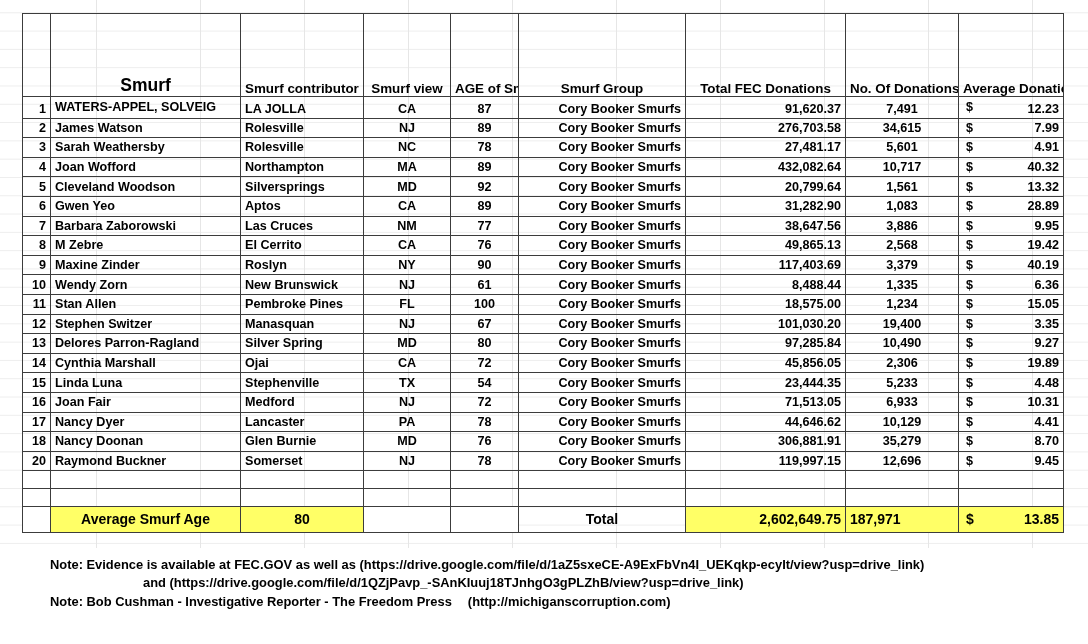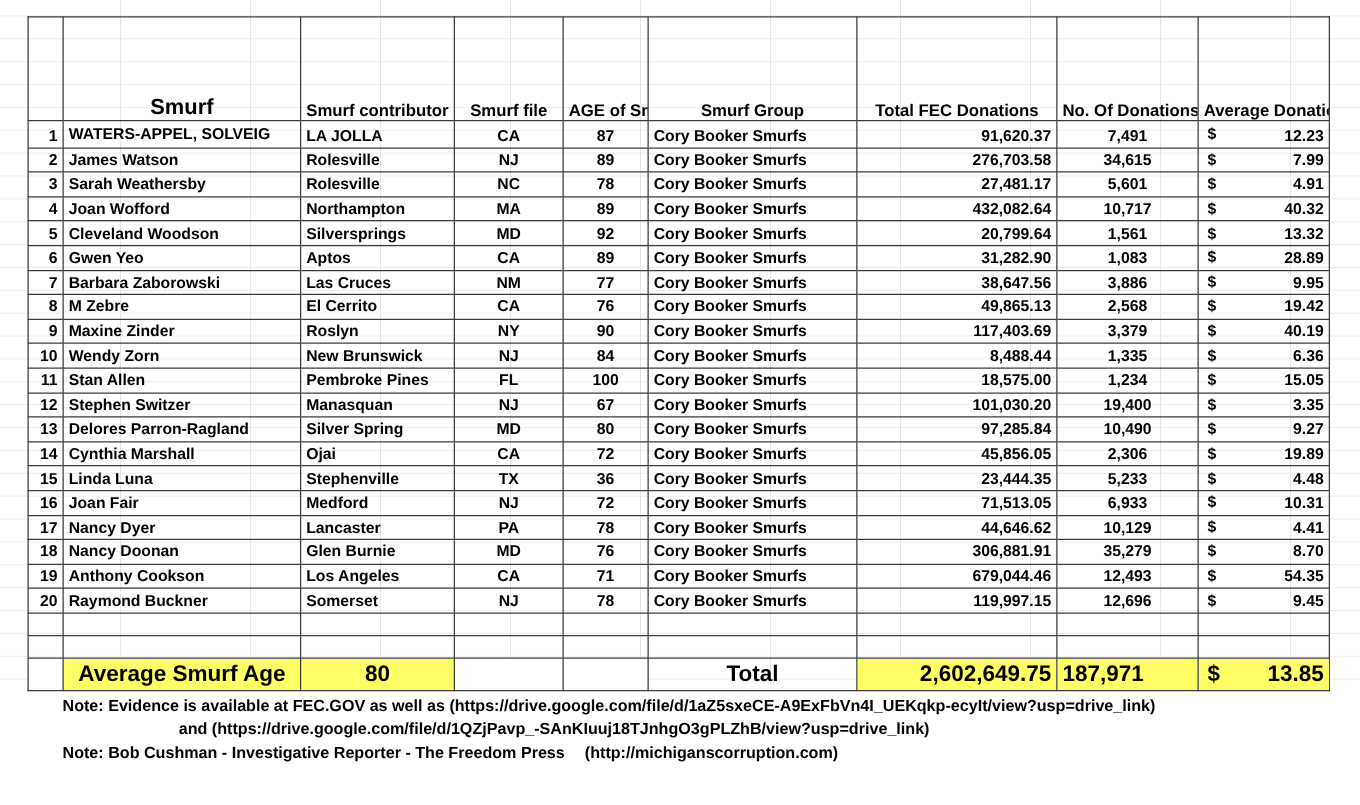--- a/index.html
+++ b/index.html
@@ -75,21 +75,21 @@
   .c-num    { width: 113px; }
   .c-avg    { width: 105px; }
 
   
   tbody tr.data-row td { height: 18.6px; }
   td.idx    { text-align: right;  padding-right: 5px; }
   td.name   { text-align: left;   padding-left: 5px; }
   td.city   { text-align: left;   padding-left: 5px; }
   td.state  { text-align: center; }
   td.age    { text-align: center; }
-  td.group  { text-align: left; }
+  td.group  { text-align: right; }
   td.total  { text-align: right;  padding-right: 6px; }
   td.num    { text-align: center; }
   td.avg    { text-align: right;  padding-right: 8px; position: relative; }
 
   td.avg .dollar {
     position: absolute;
     left: 7px;
     top: 50%;
     transform: translateY(-50%);
   }
@@ -109,21 +109,21 @@
   tr.row-tall td.total,
   tr.row-tall td.num,
   tr.row-tall td.avg { vertical-align: bottom; padding-bottom: 2px; }
 
   
   tr.blank-row td { height: 17px; }
 
   
   tr.totals-row td {
     height: 25px;
-    font-size: 18px;
+    font-size: 14px;
     vertical-align: middle;
   }
   td.hl { background: #ffff66; }
   td.t-label  { text-align: center; padding-left: 2px; }
   td.t-age    { text-align: center; }
   td.t-total  { text-align: right;  padding-right: 6px; }
   td.t-num    { text-align: left; }
   td.t-avg    { text-align: right;  padding-right: 7px; position: relative; }
   td.t-avg .dollar {
     position: absolute;
@@ -164,21 +164,21 @@
           <col class="c-group">
           <col class="c-total">
           <col class="c-num">
           <col class="c-avg">
       </colgroup>
       <thead>
         <tr>
           <th class="h-idx"></th>
           <th class="h-name">Smurf</th>
           <th>Smurf contributor city</th>
-          <th>Smurf file</th>
+          <th>Smurf view</th>
           <th>AGE of Smurf</th>
           <th>Smurf Group</th>
           <th>Total FEC Donations</th>
           <th>No. Of Donations</th>
           <th>Average Donation Amount</th>
         </tr>
       </thead>
       <tbody id="table-body">
           <tr class="data-row row-tall">
             <td class="idx">1</td>
@@ -277,21 +277,21 @@
             <td class="group">Cory Booker Smurfs</td>
             <td class="total">117,403.69</td>
             <td class="num">3,379</td>
             <td class="avg"><span class="dollar">$</span><span>40.19</span></td>
           </tr>
           <tr class="data-row">
             <td class="idx">10</td>
             <td class="name">Wendy Zorn</td>
             <td class="city">New Brunswick</td>
             <td class="state">NJ</td>
-            <td class="age">84</td>
+            <td class="age">61</td>
             <td class="group">Cory Booker Smurfs</td>
             <td class="total">8,488.44</td>
             <td class="num">1,335</td>
             <td class="avg"><span class="dollar">$</span><span>6.36</span></td>
           </tr>
           <tr class="data-row">
             <td class="idx">11</td>
             <td class="name">Stan Allen</td>
             <td class="city">Pembroke Pines</td>
             <td class="state">FL</td>
@@ -332,21 +332,21 @@
             <td class="group">Cory Booker Smurfs</td>
             <td class="total">45,856.05</td>
             <td class="num">2,306</td>
             <td class="avg"><span class="dollar">$</span><span>19.89</span></td>
           </tr>
           <tr class="data-row">
             <td class="idx">15</td>
             <td class="name">Linda Luna</td>
             <td class="city">Stephenville</td>
             <td class="state">TX</td>
-            <td class="age">36</td>
+            <td class="age">54</td>
             <td class="group">Cory Booker Smurfs</td>
             <td class="total">23,444.35</td>
             <td class="num">5,233</td>
             <td class="avg"><span class="dollar">$</span><span>4.48</span></td>
           </tr>
           <tr class="data-row">
             <td class="idx">16</td>
             <td class="name">Joan Fair</td>
             <td class="city">Medford</td>
             <td class="state">NJ</td>
@@ -370,31 +370,20 @@
           <tr class="data-row">
             <td class="idx">18</td>
             <td class="name">Nancy Doonan</td>
             <td class="city">Glen Burnie</td>
             <td class="state">MD</td>
             <td class="age">76</td>
             <td class="group">Cory Booker Smurfs</td>
             <td class="total">306,881.91</td>
             <td class="num">35,279</td>
             <td class="avg"><span class="dollar">$</span><span>8.70</span></td>
-          </tr>
-          <tr class="data-row">
-            <td class="idx">19</td>
-            <td class="name">Anthony Cookson</td>
-            <td class="city">Los Angeles</td>
-            <td class="state">CA</td>
-            <td class="age">71</td>
-            <td class="group">Cory Booker Smurfs</td>
-            <td class="total">679,044.46</td>
-            <td class="num">12,493</td>
-            <td class="avg"><span class="dollar">$</span><span>54.35</span></td>
           </tr>
           <tr class="data-row">
             <td class="idx">20</td>
             <td class="name">Raymond Buckner</td>
             <td class="city">Somerset</td>
             <td class="state">NJ</td>
             <td class="age">78</td>
             <td class="group">Cory Booker Smurfs</td>
             <td class="total">119,997.15</td>
             <td class="num">12,696</td>

